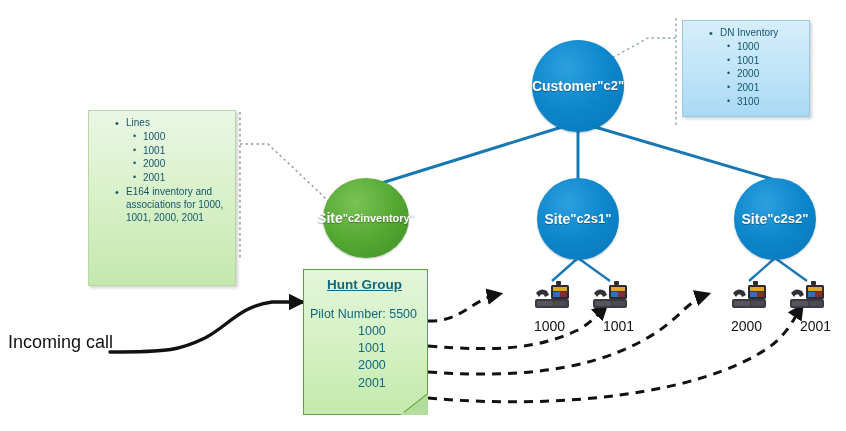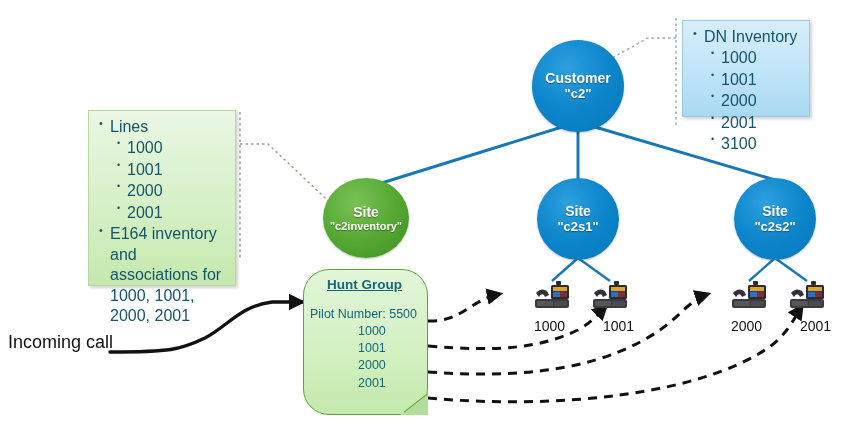--- a/index.html
+++ b/index.html
@@ -20,21 +20,21 @@
     left: 0;
     top: 0;
     width: 846px;
     height: 431px;
     overflow: visible;
   }
   .node-circle {
     position: absolute;
     border-radius: 50%;
     display: flex;
-    flex-direction: column;
+    flex-direction: row;
     align-items: center;
     justify-content: center;
     color: #ffffff;
     text-align: center;
     line-height: 1.15;
     z-index: 4;
   }
   .node-circle .ln1 {
     font-size: 14px;
     font-weight: bold;
@@ -50,22 +50,22 @@
     box-shadow: 0 1px 2px rgba(0,0,0,.25);
   }
   .circle-green {
     background: radial-gradient(circle at 38% 30%, #79c255 0%, #54a832 52%, #3f8f22 100%);
     box-shadow: 0 1px 2px rgba(0,0,0,.25);
   }
   .callout {
     position: absolute;
     z-index: 5;
     box-sizing: border-box;
-    padding: 6px 8px 8px 8px;
-    font-size: 16px;
+    padding: 6px 8px 8px 24px;
+    font-size: 10px;
     color: #14556b;
     line-height: 1.28;
   }
   .callout-green {
     background: linear-gradient(to bottom, #eaf7e4 0%, #d6f0c6 55%, #c4e8ae 100%);
     border: 1px solid #b9d6a4;
     box-shadow: 2px 2px 3px rgba(0,0,0,.18);
   }
   .callout-blue {
     background: linear-gradient(to bottom, #d7eefb 0%, #bfe4f8 55%, #a9d9f3 100%);
@@ -256,21 +256,21 @@
           <li>1000</li>
           <li>1001</li>
           <li>2000</li>
           <li>2001</li>
           <li>3100</li>
         </ul>
       </li>
     </ul>
   </div>
 
-  <div class="huntbox" style="left:303px; top:269px; width:125px; height:146px;border-radius:26px;">
+  <div class="huntbox" style="left:303px; top:269px; width:125px; height:146px;">
     <div class="title">Hunt Group</div>
     <div>Pilot Number: 5500</div>
     <div class="indent">1000</div>
     <div class="indent">1001</div>
     <div class="indent">2000</div>
     <div class="indent">2001</div>
     <div class="fold"></div>
     <div class="fold-edge"></div>
   </div>
 

